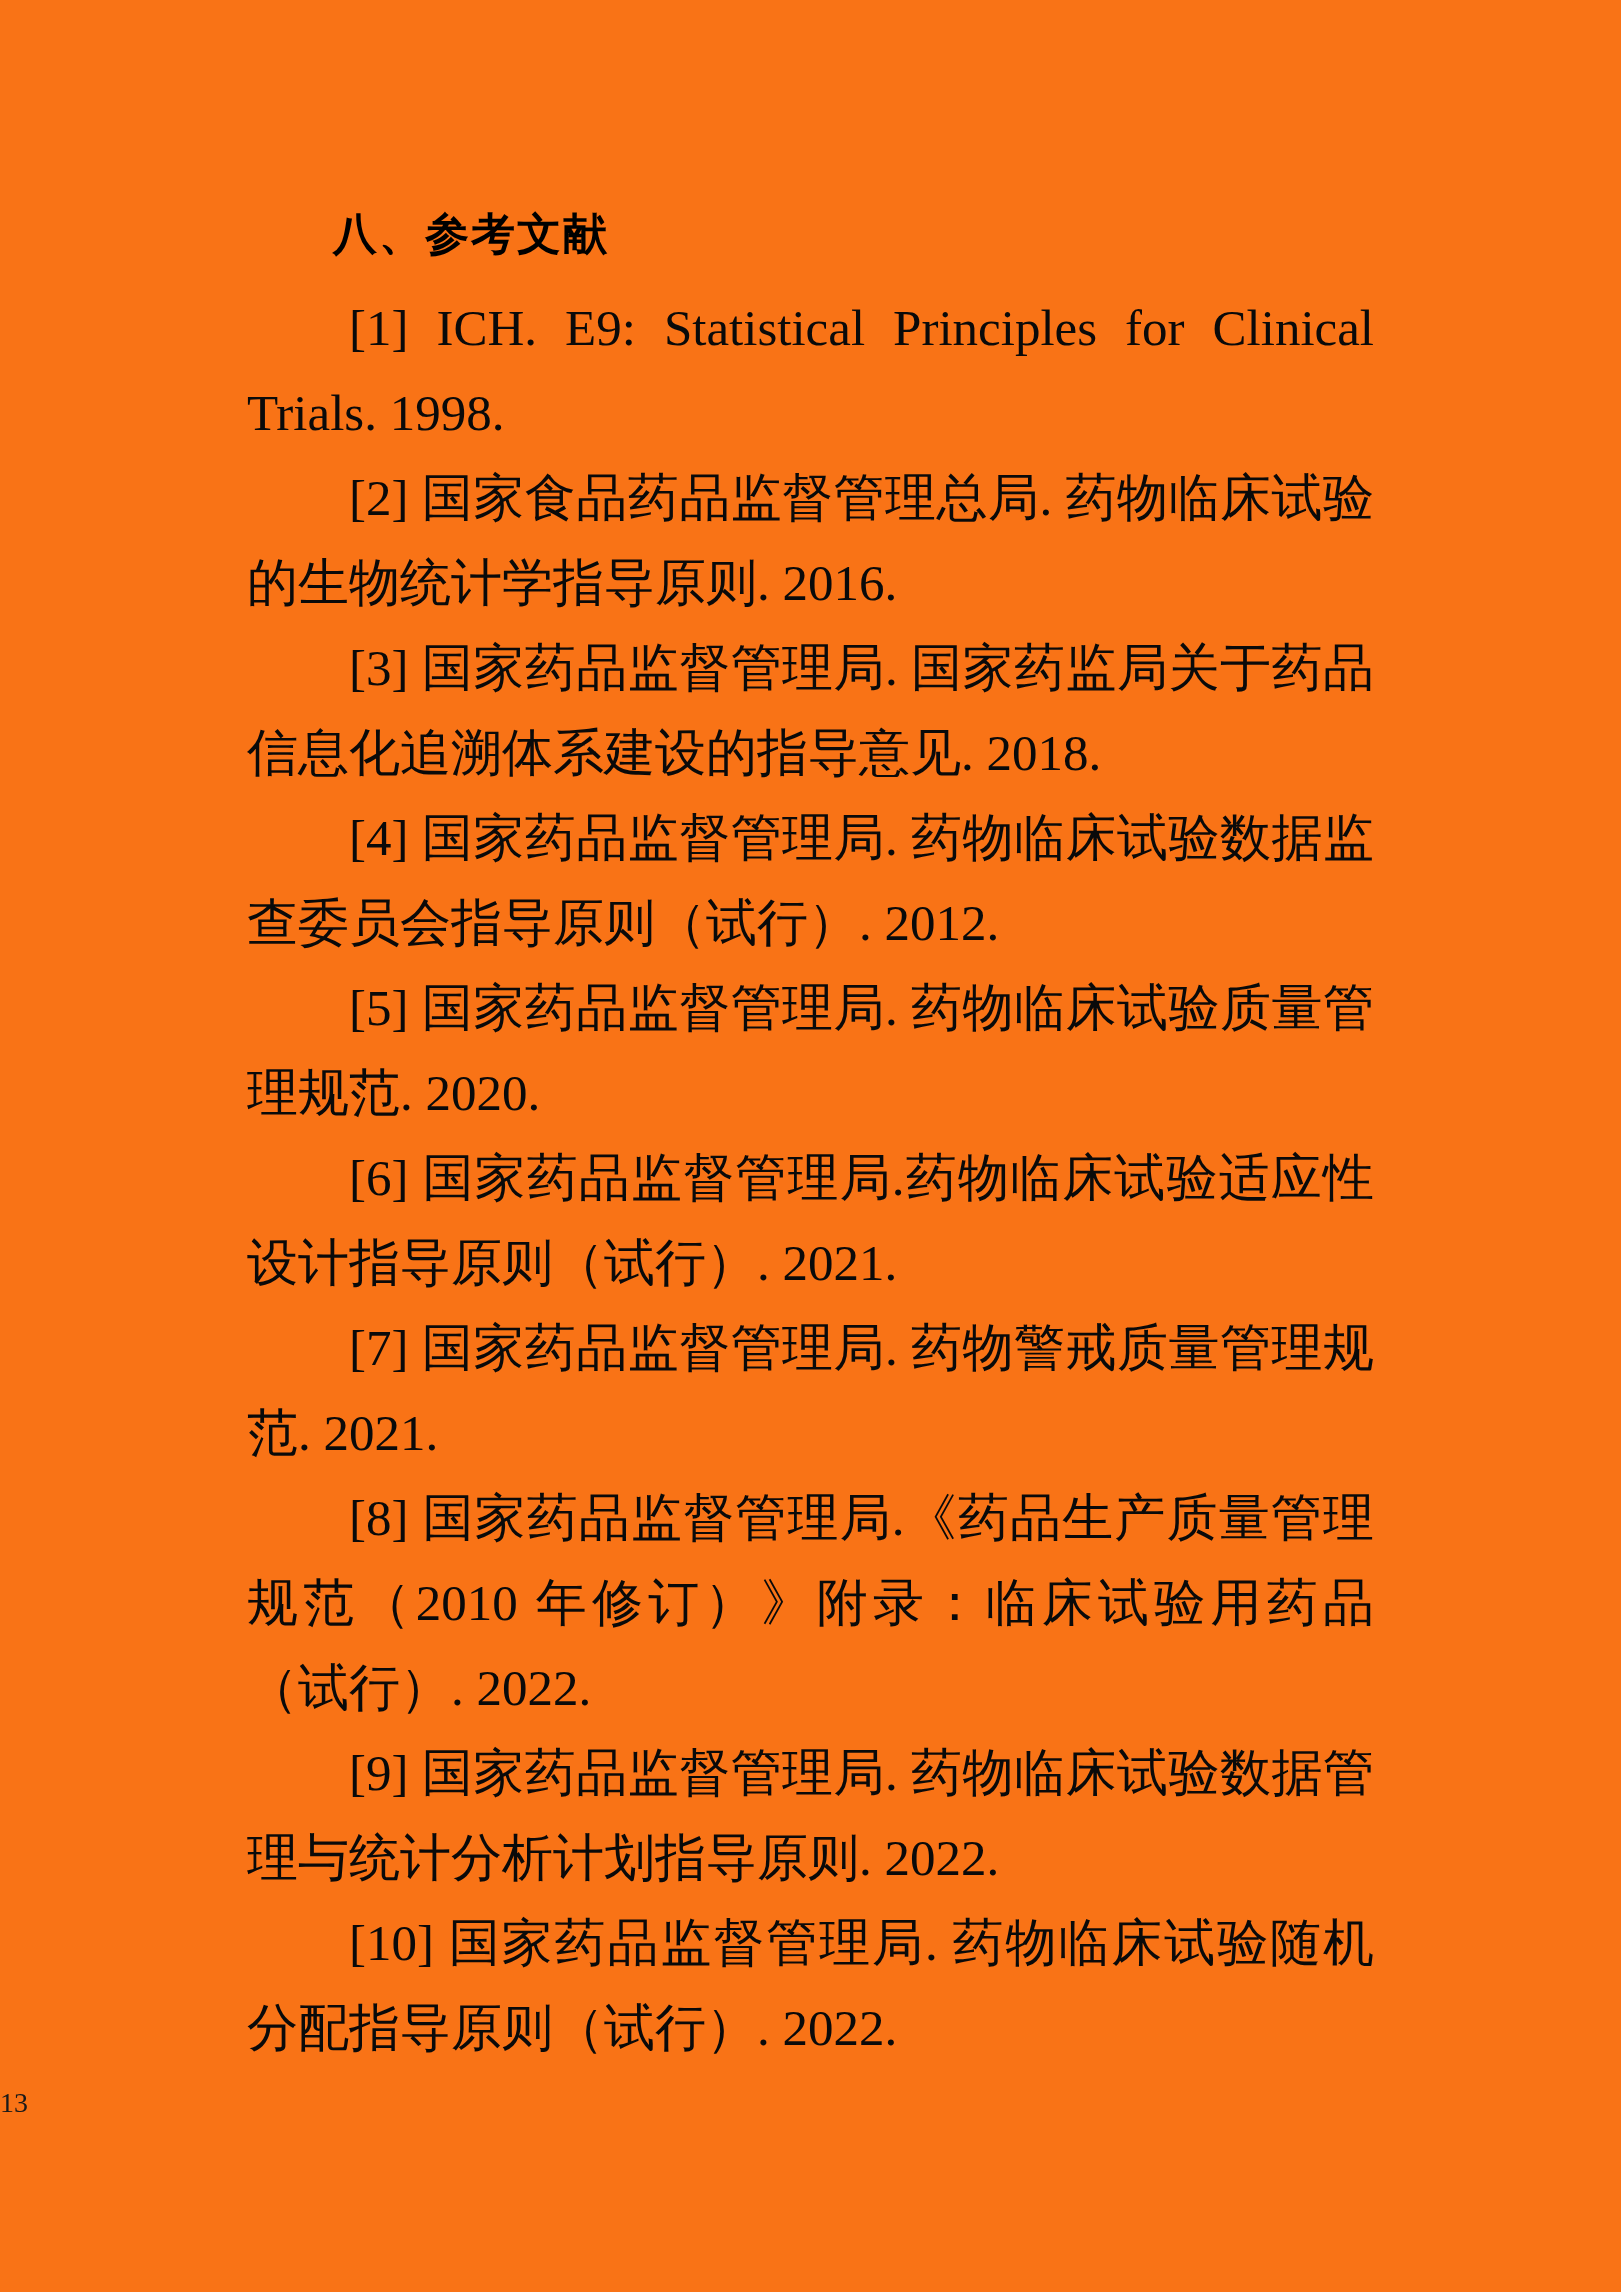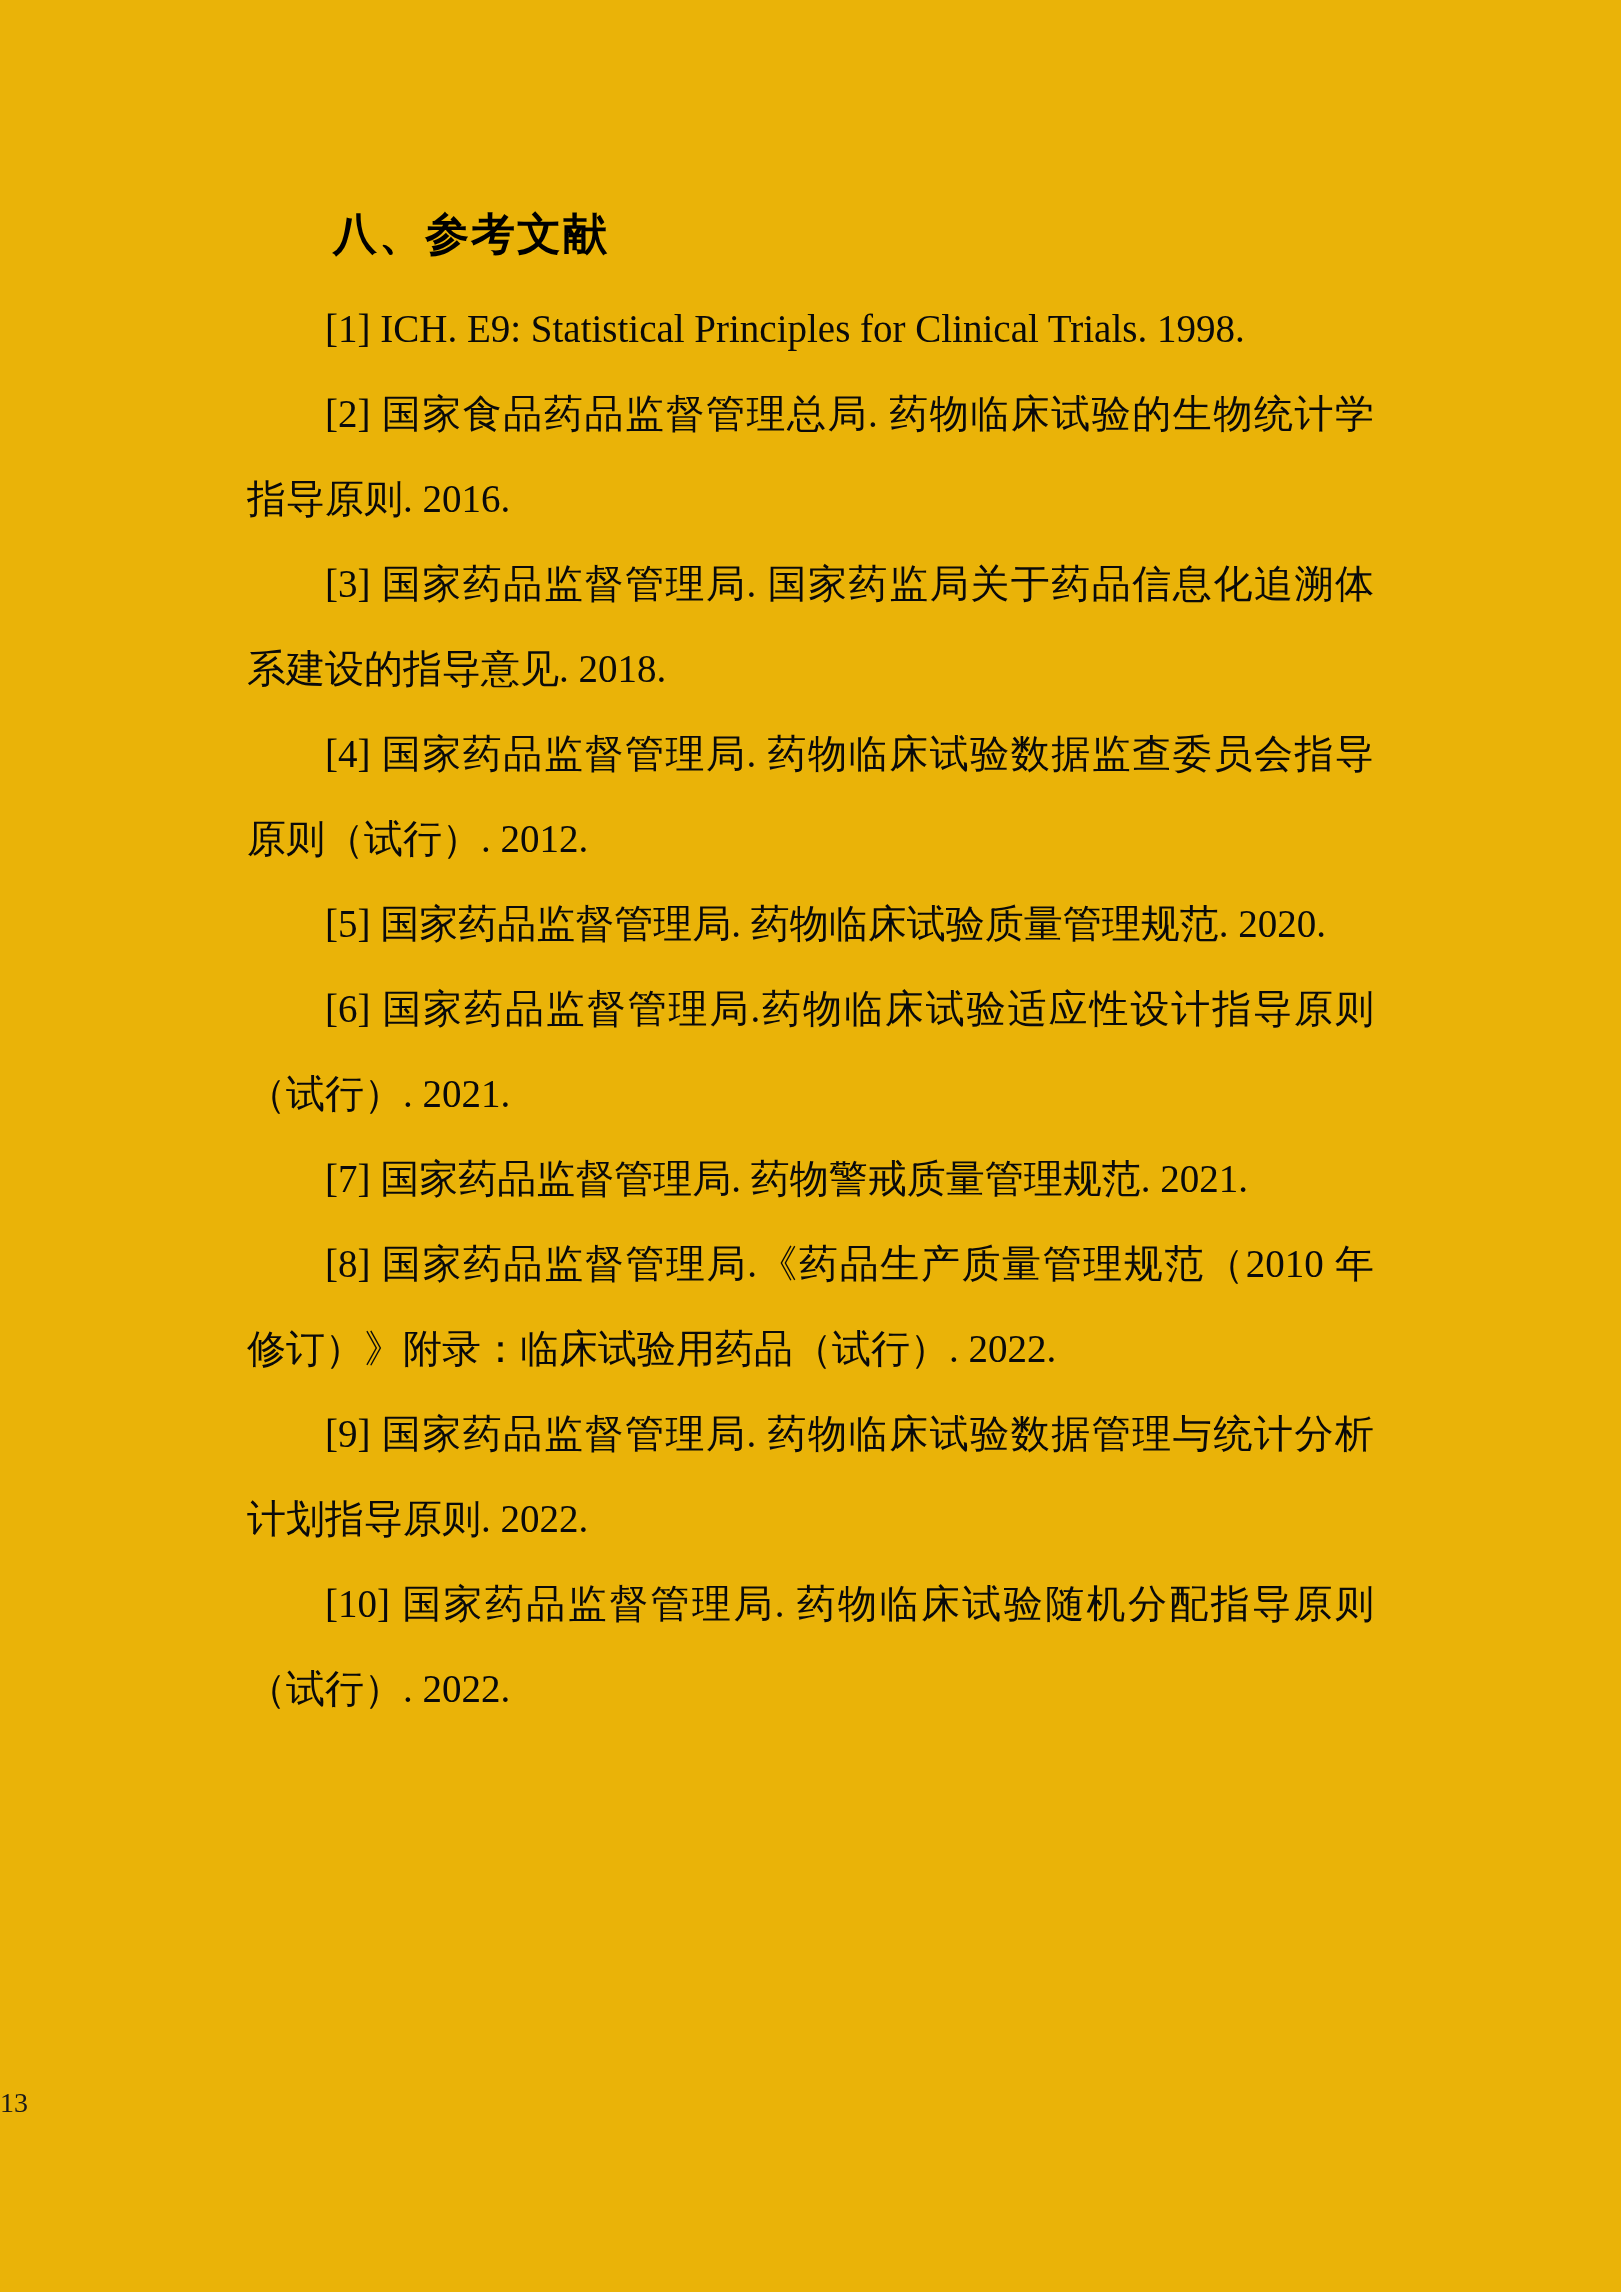--- a/index.html
+++ b/index.html
@@ -4,21 +4,21 @@
 <style>
   html, body {
     margin: 0;
     padding: 0;
     background: #e8e8e8;
   }
   .page {
     position: relative;
     width: 1621px;
     height: 2293px;
-    background: #eab308;
+    background: #f97316;
     margin: 0 auto;
     overflow: hidden;
     color: #0a0a0a;
     font-family: "Liberation Serif", "DejaVu Serif", serif;
   }
   .content {
     position: absolute;
     left: 247px;
     right: 247px;
     top: 0;
@@ -29,21 +29,21 @@
     font-family: "Liberation Sans", "DejaVu Sans", sans-serif;
     font-weight: bold;
     font-size: 44px;
     line-height: 55px;
     text-indent: 86px;
     letter-spacing: 2px;
     color: #000000;
   }
   .reference {
     margin: 0;
-    font-size: 39px;
+    font-size: 51px;
     line-height: 85px;
     text-align: justify;
     text-indent: 2em;
     color: #0a0a0a;
     word-break: break-word;
   }
   .page-footer {
     position: absolute;
     left: 0;
     right: 0;

